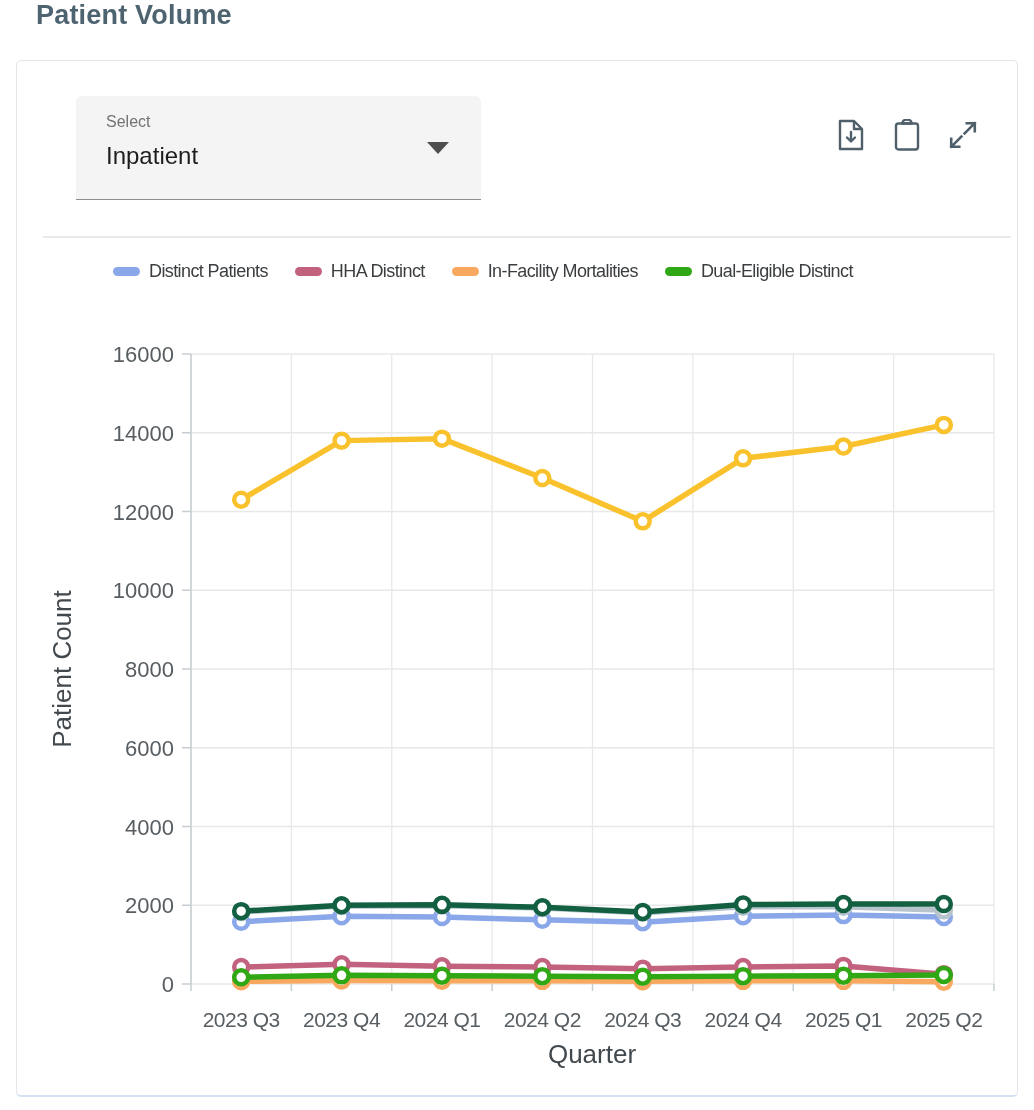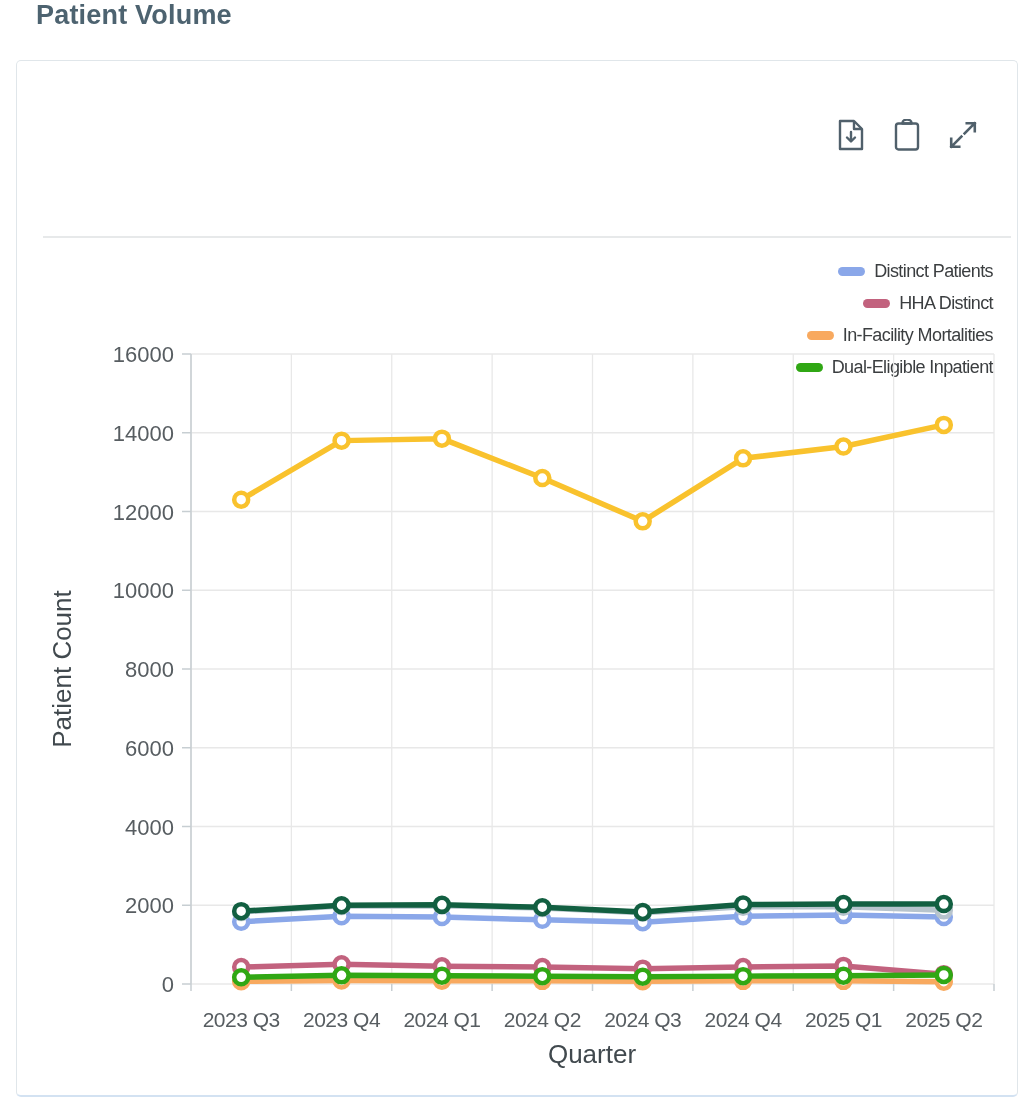--- a/index.html
+++ b/index.html
@@ -54,34 +54,39 @@
   .tool-btn { width:32px; height:36px; cursor:pointer; display:flex; align-items:center; justify-content:center; }
   .tool-btn svg { stroke:#50606b; fill:none; stroke-width:2.4; }
   .divider {
     position:absolute; left:26px; top:175px; width:968px;
     border-top:2px solid #e7e9ea;
   }
   .legend {
     position:absolute; left:96px; top:200px; width:880px;
     display:flex; flex-direction:column; gap:6px;
   }
-  .legend-row { display:flex; gap:11px; align-items:flex-end;flex-direction:column; }
+  .legend-row { display:flex; gap:27px; align-items:flex-start; }
   .legend-item { display:flex; align-items:center; gap:9px; cursor:pointer; }
   .legend-swatch { width:27px; height:9px; border-radius:4.5px; flex:0 0 auto; }
   .legend-label { font-size:18px; color:#3b3e40; letter-spacing:-0.6px; white-space:nowrap; }
   #chart-svg { position:absolute; left:0; top:270px; }
   #chart-svg text { font-family:"Liberation Sans", sans-serif; }
 </style>
 </head>
 <body>
 
 <div class="page-title">Patient Volume</div>
 
 <div class="card">
 
+  <div class="dropdown">
+    <div class="select-label">Select</div>
+    <div class="select-value">Inpatient</div>
+    <div class="dropdown-arrow"></div>
+  </div>
 
   <div class="toolbar">
     <div class="tool-btn">
       <svg width="26" height="32" viewBox="0 0 26 32">
         <path d="M2 2 h14 l8 8 v20 h-22 z" stroke-linejoin="round"></path>
         <path d="M16 2 v8 h8" stroke-linejoin="round"></path>
         <path d="M13 13 v9 M9 18.5 l4 4 l4 -4" stroke-linecap="round" stroke-linejoin="round"></path>
       </svg>
     </div>
     <div class="tool-btn">
@@ -109,21 +114,21 @@
         <div class="legend-item">
           <span class="legend-swatch" style="background: rgb(194, 98, 126);"></span>
           <span class="legend-label">HHA Distinct</span>
         </div>
         <div class="legend-item">
           <span class="legend-swatch" style="background: rgb(248, 169, 95);"></span>
           <span class="legend-label">In-Facility Mortalities</span>
         </div>
         <div class="legend-item">
           <span class="legend-swatch" style="background: rgb(48, 167, 20);"></span>
-          <span class="legend-label">Dual-Eligible Inpatient</span>
+          <span class="legend-label">Dual-Eligible Distinct</span>
         </div>
       </div>
     </div>
 
   <svg id="chart-svg" width="1000" height="760" viewBox="0 0 1000 760">
     <text x="54" y="338" transform="rotate(-90 54 338)" text-anchor="middle" font-size="26" fill="#41494e">Patient Count</text>
     <text x="575" y="732" text-anchor="middle" font-size="26" fill="#41494e">Quarter</text>
   <g>
         <line x1="174" y1="653" x2="977" y2="653" stroke="#e8e8e8" stroke-width="1.3"></line>
         <line x1="174" y1="574.25" x2="977" y2="574.25" stroke="#e8e8e8" stroke-width="1.3"></line>

